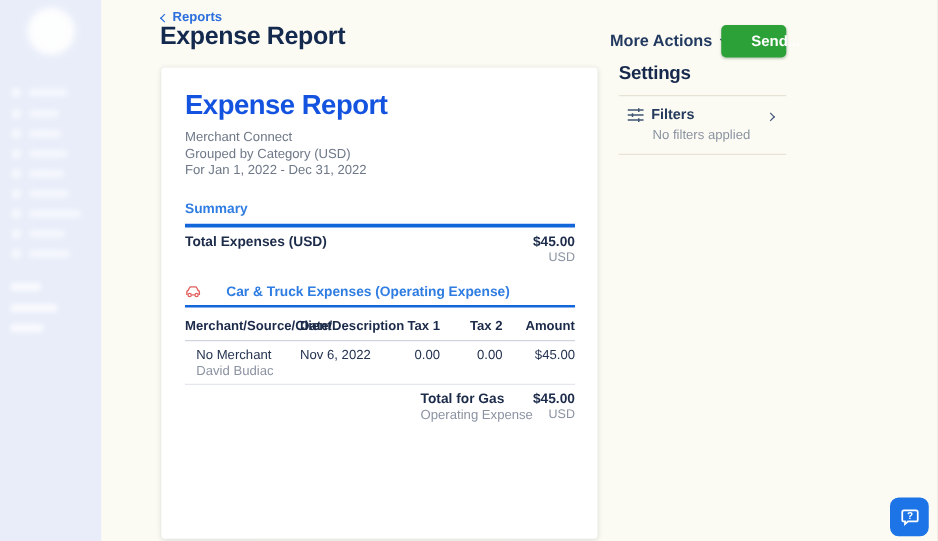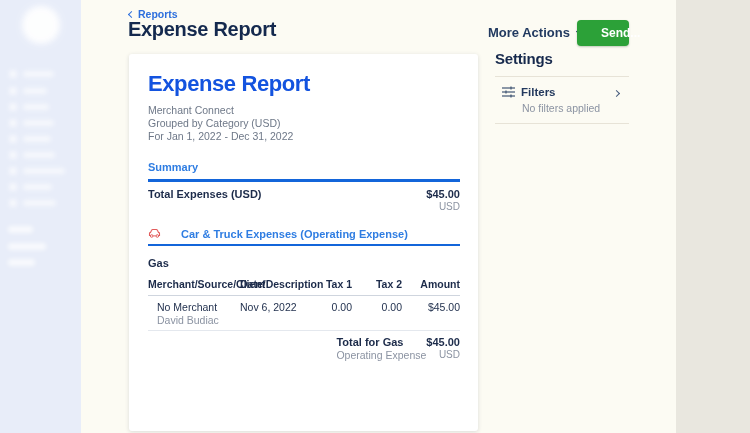--- a/index.html
+++ b/index.html
@@ -1,18 +1,18 @@
 <!DOCTYPE html>
 <html><head>
 <meta charset="utf-8">
 <style>
   * { margin:0; padding:0; box-sizing:border-box; }
   html,body { background:#e9e7df; }
   body { font-family:"Liberation Sans", sans-serif; }
-  .screen{ position:relative; width:676px; height:433px; background:#fcfbf3; overflow:hidden; }
+  .screen{ position:relative; width:750px; height:433px; background:#fcfbf3; overflow:hidden; }
 
   
   .sidebar{ position:absolute; left:0; top:0; width:81px; height:433px; background:#e8edf9; }
   .avatar{ position:absolute; left:22px; top:6px; width:38px; height:38px; border-radius:50%;
            background:#ffffff; filter:blur(3px); opacity:.95; }
   .ghost{ position:absolute; filter:blur(2px); opacity:.75; }
   .ghost .dot{ position:absolute; left:9px; top:1px; width:8px; height:8px; border-radius:50%; background:rgba(255,255,255,.85); }
   .ghost .bar{ position:absolute; left:23px; top:2px; height:6px; border-radius:3px; background:rgba(255,255,255,.8); }
   .ghost2{ position:absolute; left:8px; height:7px; border-radius:3px; background:rgba(255,255,255,.7); filter:blur(2px); }
 
@@ -152,21 +152,20 @@
       <svg width="13" height="11" viewBox="0 0 13 11">
         <path d="M1.5 8 L1.5 5.6 Q1.5 4.6 2.5 4.4 L3.6 2.2 Q3.9 1.5 4.7 1.5 L8.3 1.5 Q9.1 1.5 9.4 2.2 L10.5 4.4 Q11.5 4.6 11.5 5.6 L11.5 8" fill="none" stroke="#e25c5c" stroke-width="1.1"></path>
         <circle cx="3.7" cy="8" r="1.3" fill="none" stroke="#e25c5c" stroke-width="1"></circle>
         <circle cx="9.3" cy="8" r="1.3" fill="none" stroke="#e25c5c" stroke-width="1"></circle>
         <line x1="5.2" y1="7.9" x2="7.8" y2="7.9" stroke="#e25c5c" stroke-width="1"></line>
       </svg>
       <span>Car &amp; Truck Expenses (Operating Expense)</span>
     </div>
     <div class="blue-rule2"></div>
 
-    <div class="subcat">Gas</div>
 
     <div class="grid thead">
       <div class="c1">Merchant/Source/Client</div>
       <div class="c2">Date/Description</div>
       <div class="c3">Tax 1</div>
       <div class="c4">Tax 2</div>
       <div class="c5">Amount</div>
     </div>
 
     <div class="grid trow">

